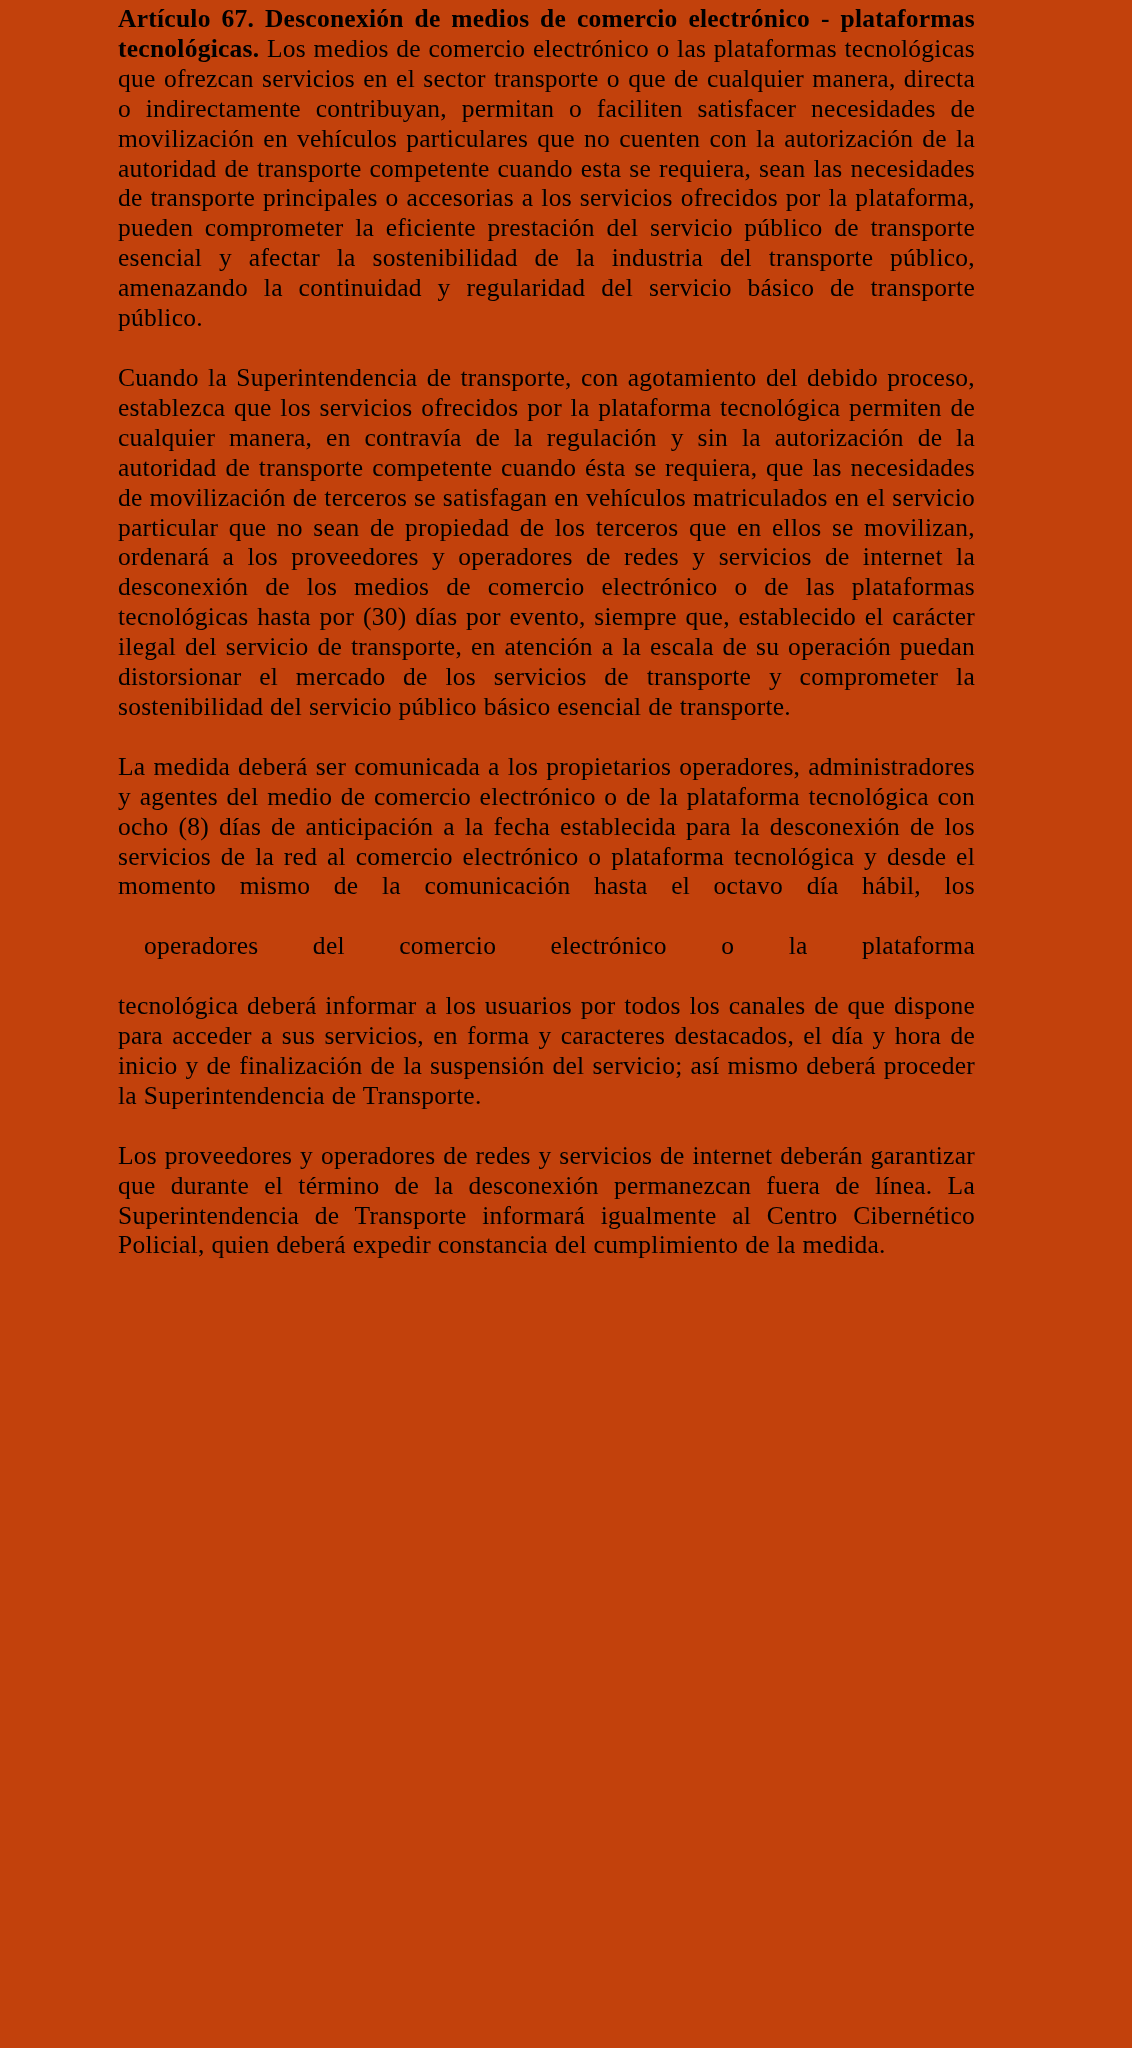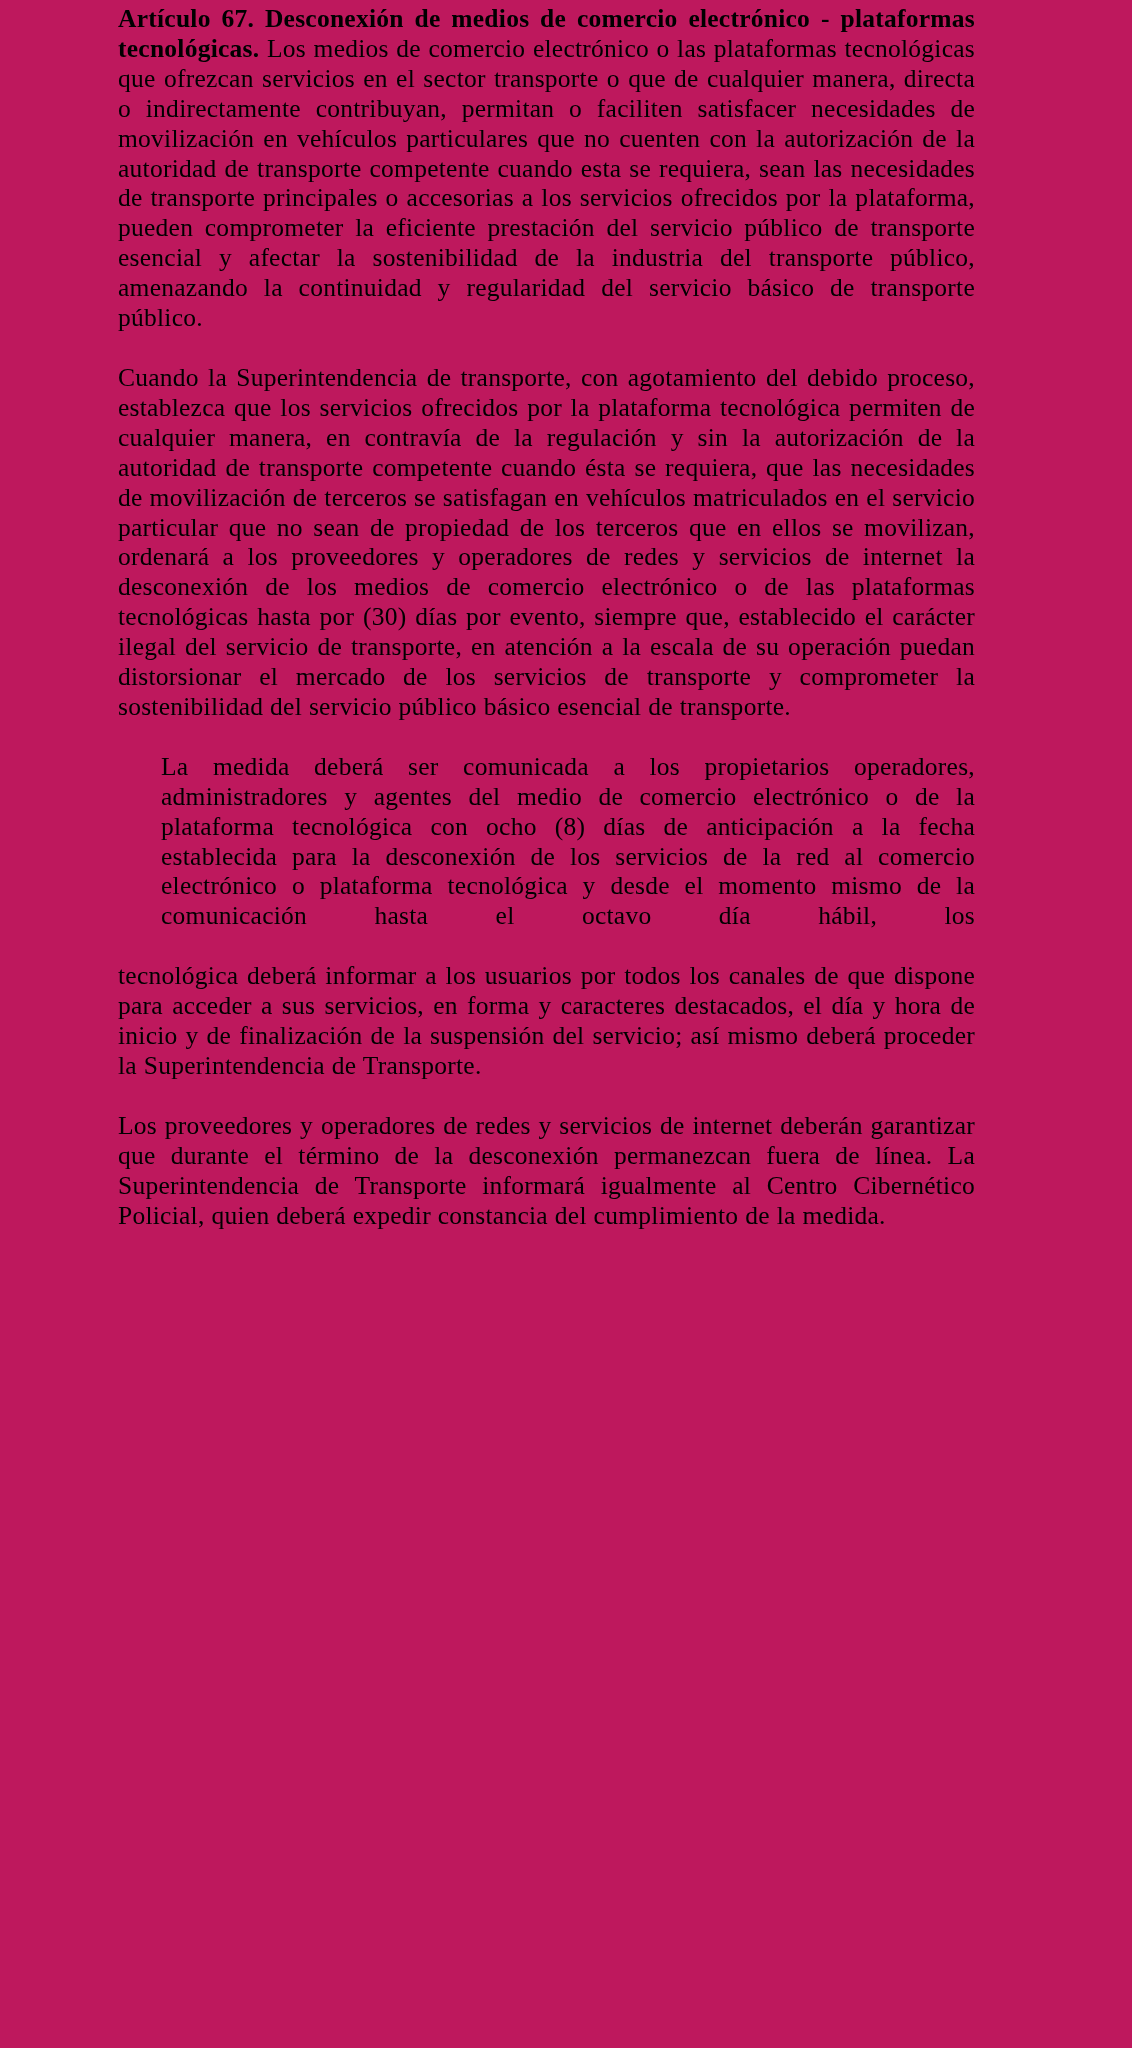--- a/index.html
+++ b/index.html
@@ -11,21 +11,21 @@
     width: 1132px;
     height: 2048px;
     font-family: "Liberation Serif", "DejaVu Serif", serif;
     color: #000000;
     overflow: hidden;
   }
   .page {
     position: relative;
     width: 1132px;
     height: 2048px;
-    background: #be185d;
+    background: #c2410c;
     box-sizing: border-box;
     padding: 4px 157px 16px 118px;
   }
   .doc-body {
     width: 857px;
   }
   p.para {
     margin: 0 0 30px 0;
     font-size: 25.5px;
     line-height: 29.9px;
@@ -38,21 +38,20 @@
   }
   p.para:last-child {
     margin-bottom: 12px;
   }
   .article-label {
     font-weight: bold;
   }
   
   .force-justify {
     text-align: justify;
-    margin-left: 43px;
   }
   .force-justify::after {
     content: "";
     display: inline-block;
     width: 100%;
   }
   
   .indent-line {
     display: block;
     text-indent: 26px;
@@ -63,19 +62,20 @@
 
 <div class="page">
   <div class="doc-body">
 
     <p class="para"><span class="article-label">Artículo 67. Desconexión de medios de comercio electrónico - plataformas tecnológicas.</span><span> Los medios de comercio electrónico o las plataformas tecnológicas que ofrezcan servicios en el sector transporte o que de cualquier manera, directa o indirectamente contribuyan, permitan o faciliten satisfacer necesidades de movilización en vehículos particulares que no cuenten con la autorización de la autoridad de transporte competente cuando esta se requiera, sean las necesidades de transporte principales o accesorias a los servicios ofrecidos por la plataforma, pueden comprometer la eficiente prestación del servicio público de transporte esencial y afectar la sostenibilidad de la industria del transporte público, amenazando la continuidad y regularidad del servicio básico de transporte público.</span></p>
 
     <p class="para">Cuando la Superintendencia de transporte, con agotamiento del debido proceso, establezca que los servicios ofrecidos por la plataforma tecnológica permiten de cualquier manera, en contravía de la regulación y sin la autorización de la autoridad de transporte competente cuando ésta se requiera, que las necesidades de movilización de terceros se satisfagan en vehículos matriculados en el servicio particular que no sean de propiedad de los terceros que en ellos se movilizan, ordenará a los proveedores y operadores de redes y servicios de internet la desconexión de los medios de comercio electrónico o de las plataformas tecnológicas hasta por (30) días por evento, siempre que, establecido el carácter ilegal del servicio de transporte, en atención a la escala de su operación puedan distorsionar el mercado de los servicios de transporte y comprometer la sostenibilidad del servicio público básico esencial de transporte.</p>
 
     <p class="para">
         <span class="force-justify" style="display:block;">La medida deberá ser comunicada a los propietarios operadores, administradores y agentes del medio de comercio electrónico o de la plataforma tecnológica con ocho (8) días de anticipación a la fecha establecida para la desconexión de los servicios de la red al comercio electrónico o plataforma tecnológica y desde el momento mismo de la comunicación hasta el octavo día hábil, los</span>
+        <span class="indent-line force-justify">operadores del comercio electrónico o la plataforma</span>
         <span style="display:block;font-family:Liberation Serif, serif;">tecnológica deberá informar a los usuarios por todos los canales de que dispone para acceder a sus servicios, en forma y caracteres destacados, el día y hora de inicio y de finalización de la suspensión del servicio; así mismo deberá proceder la Superintendencia de Transporte.</span>
       </p>
 
     <p class="para">Los proveedores y operadores de redes y servicios de internet deberán garantizar que durante el término de la desconexión permanezcan fuera de línea. La Superintendencia de Transporte informará igualmente al Centro Cibernético Policial, quien deberá expedir constancia del cumplimiento de la medida.</p>
 
   </div>
 </div>
 
 </body></html>

